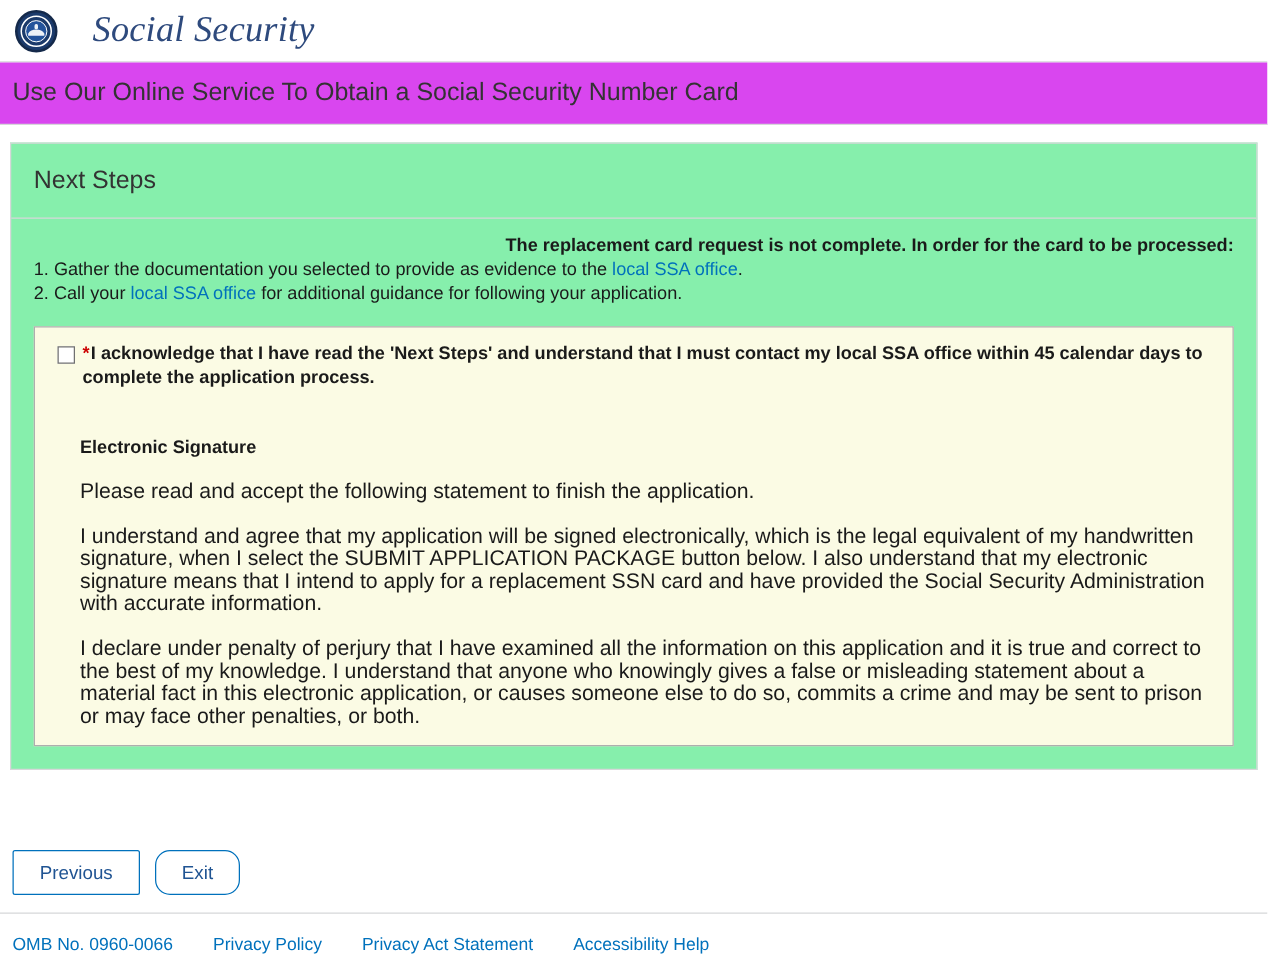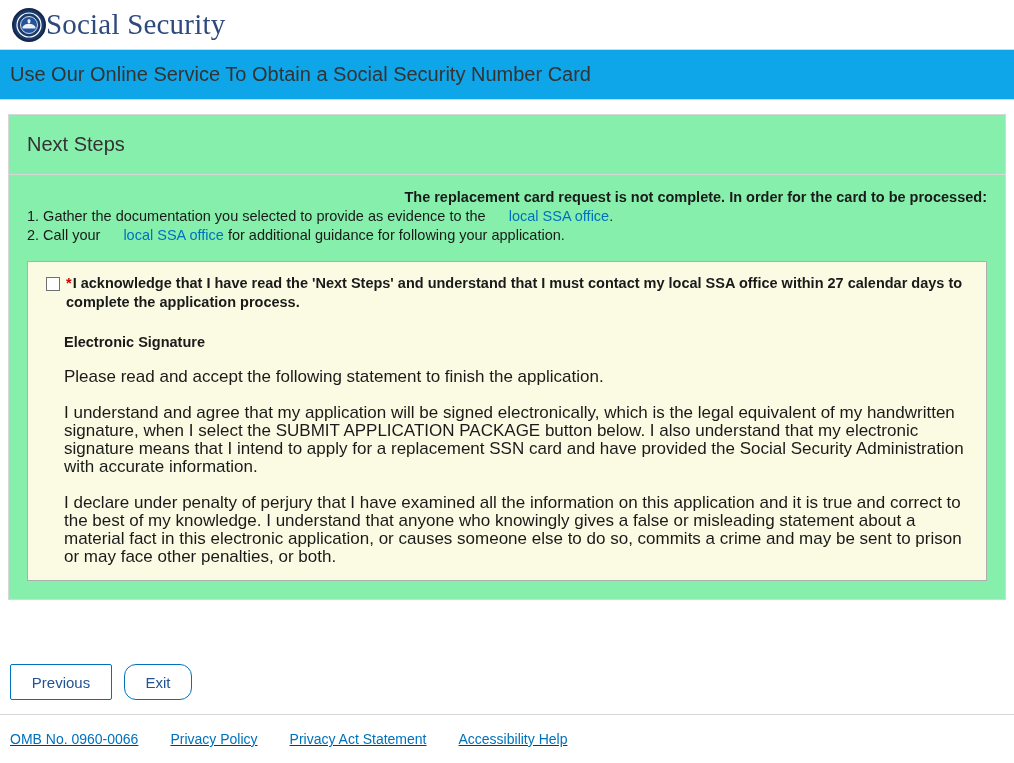--- a/index.html
+++ b/index.html
@@ -36,27 +36,28 @@
     align-items: center;
     justify-content: center;
     flex: none;
     box-sizing: border-box;
   }
   .ssa-seal svg { display: block; }
   .brand-text {
     font-family: "Liberation Serif", serif;
     font-size: 29px;
     color: #2e4a7d;
-    margin-left: 0;
+    margin-left: 28px;
     letter-spacing: 0.2px;
+    font-style: italic;
   }
 
   
   .page-title-bar {
-    background: #0ea5e9;
+    background: #d946ef;
     border-bottom: 1px solid #d6d7d9;
     height: 50px;
     display: flex;
     align-items: center;
     padding-left: 10px;
     box-sizing: border-box;
   }
   .page-title {
     font-size: 20px;
     color: #333333;
@@ -99,21 +100,20 @@
     padding: 0;
     list-style: none;
     font-size: 14.5px;
     color: #1a1a1a;
     line-height: 19px;
   }
   .steps li { white-space: nowrap; }
   a.link {
     color: #0071bc;
     text-decoration: none;
-    margin-left: 19px;
   }
 
   
   .ack-box {
     margin-top: 16px;
     border: 1px solid #aeaeae;
     background: #fbfbe4;
     padding: 12px 14px 14px 14px;
     box-sizing: border-box;
   }
@@ -143,21 +143,21 @@
   .ack-label {
     font-weight: bold;
     font-size: 14.5px;
     color: #1a1a1a;
     line-height: 19px;
   }
   .esig-title {
     font-weight: bold;
     font-size: 14.5px;
     color: #1a1a1a;
-    margin: 22px 0 0 22px;
+    margin: 38px 0 0 22px;
   }
   .esig-p {
     font-size: 17px;
     color: #1a1a1a;
     line-height: 18px;
     margin: 18px 0 0 22px;
   }
 
   
   .button-row {
@@ -181,21 +181,20 @@
   .btn-exit { min-width: 68px; border-radius: 12px; }
 
   
   .footer {
     margin-top: 14px;
     border-top: 1px solid #d6d7d9;
     padding: 16px 0 0 10px;
     display: flex;
     gap: 32px;
     font-size: 14px;
-    text-decoration: underline;
   }
   .footer a {
     color: #0071bc;
     text-decoration: none;
   }
 </style>
 </head>
 <body>
 
 <div class="site-header">
@@ -223,21 +222,21 @@
     <p class="intro-bold">The replacement card request is not complete.  In order for the card to be processed:</p>
 
     <ul class="steps">
       <li><span>1.</span><span> Gather the documentation you selected to provide as evidence to the </span><a class="link" href="#">local SSA office</a><span>.</span></li>
       <li><span>2.</span><span> Call your </span><a class="link" href="#">local SSA office</a><span> for additional guidance for following your application.</span></li>
     </ul>
 
     <div class="ack-box">
       <div class="ack-row">
         <input type="checkbox" class="ack-checkbox" style="">
-        <div class="ack-label"><span class="req-star">*</span><span>I acknowledge that I have read the 'Next Steps' and understand that I must contact my local SSA office within 27 calendar days to complete the application process.</span></div>
+        <div class="ack-label"><span class="req-star">*</span><span>I acknowledge that I have read the 'Next Steps' and understand that I must contact my local SSA office within 45 calendar days to complete the application process.</span></div>
       </div>
 
       <div class="esig-title">Electronic Signature</div>
       <p class="esig-p">Please read and accept the following statement to finish the application.</p>
       <p class="esig-p">I understand and agree that my application will be signed electronically, which is the legal equivalent of my handwritten signature, when I select the SUBMIT APPLICATION PACKAGE button below.  I also understand that my electronic signature means that I intend to apply for a replacement SSN card and have provided the Social Security Administration with accurate information.</p>
       <p class="esig-p">I declare under penalty of perjury that I have examined all the information on this application and it is true and correct to the best of my knowledge. I understand that anyone who knowingly gives a false or misleading statement about a material fact in this electronic application, or causes someone else to do so, commits a crime and may be sent to prison or may face other penalties, or both.</p>
     </div>
 
   </div>
 </div>

